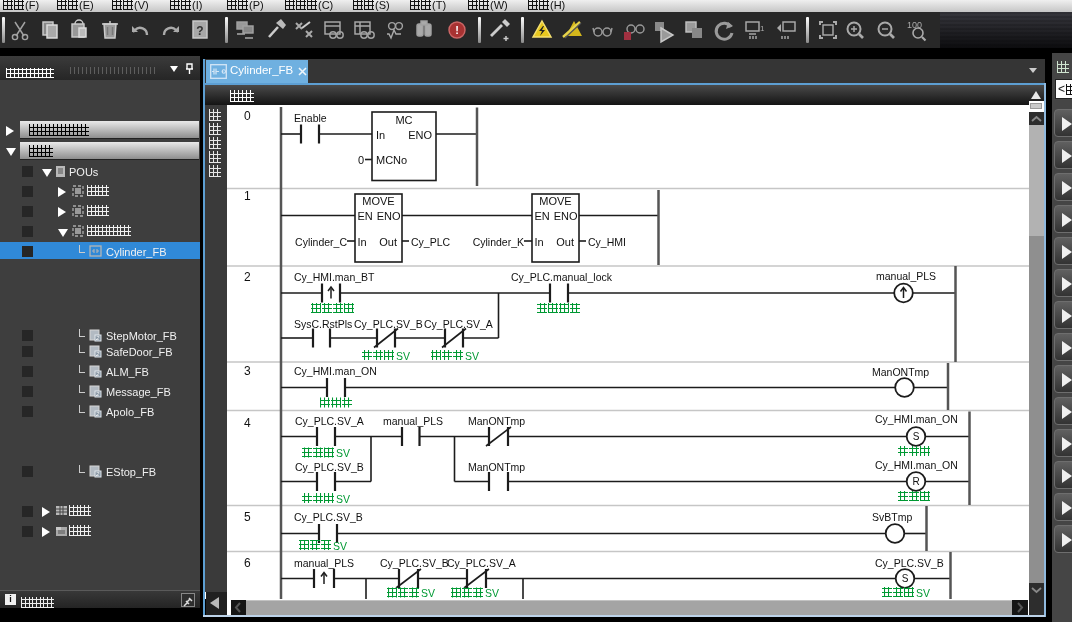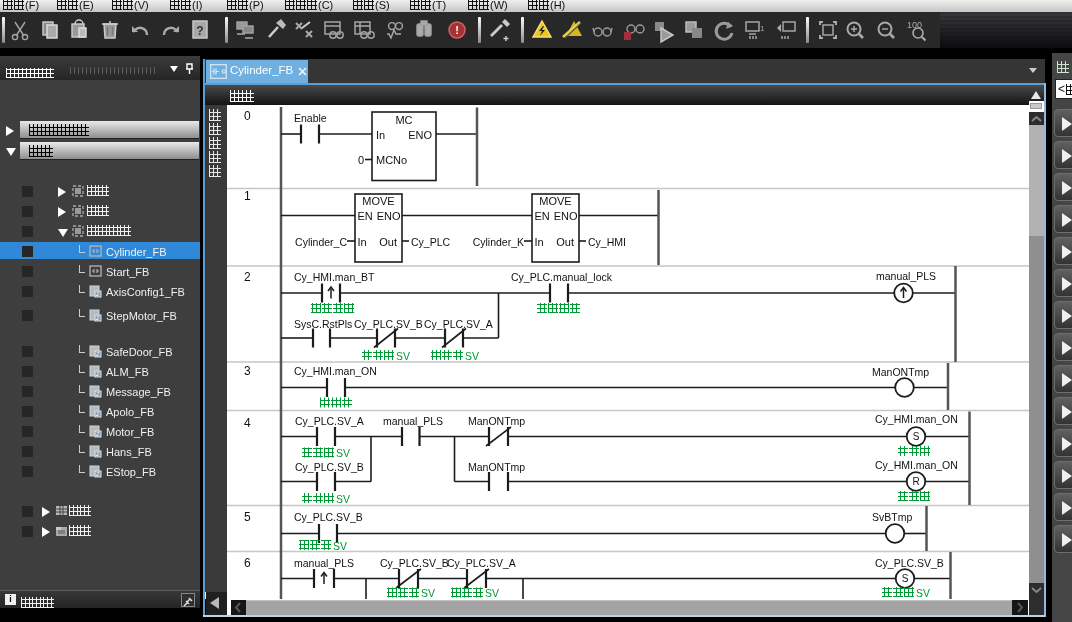--- a/index.html
+++ b/index.html
@@ -206,20 +206,29 @@
   <div class="abs arw ad" style="left:170px;top:10px;border-top-width:6px;border-left-width:4px;border-right-width:4px"></div>
   <svg class="abs" style="left:184px;top:6px" width="12" height="14">
         <path d="M3,2 h5 v5 h-5 z M2,7 h7 M5.5,7 v5" stroke="#fff" stroke-width="1.4" fill="none"></path>
       </svg>
  </div>
  <div class="abs arw ar" style="left:6px;top:70px"></div>
  <div class="hdr" style="top:65px"><span style="margin-left:9px"><b class="cj s13" style="color:#000"></b><b class="cj s13" style="color:#000"></b><b class="cj s13" style="color:#000"></b><b class="cj s13" style="color:#000"></b><b class="cj s13" style="color:#000"></b></span></div>
  <div class="abs arw ad" style="left:6px;top:92px"></div>
  <div class="hdr" style="top:86px"><span style="margin-left:9px"><b class="cj s13" style="color:#000"></b><b class="cj s13" style="color:#000"></b></span></div>
  <div class="abs" style="left:0px;top:186px;width:200px;height:17px;background:#3089d8"></div>
+<div class="tr" style="left:0;top:108px;width:200px">
+<i class="sq" style="top:2px"></i>
+<i class="abs arw" style="left:42px;top:5px;border-top:8px solid #fff;border-left:5px solid transparent;border-right:5px solid transparent"></i>
+<i class="abs" style="left:55px;top:1px"><svg width="12" height="13">
+          <rect x="1" y="1" width="9" height="11" fill="#b9b9b9"></rect>
+          <path d="M3,4 h5 M3,6 h5 M3,8 h5" stroke="#555" stroke-width="1"></path>
+        </svg></i>
+<span class="abs" style="left:69px;top:1px">POUs</span>
+    </div>
 <div class="tr" style="left:0;top:128px;width:200px">
 <i class="sq" style="top:2px"></i>
 <i class="abs arw" style="left:58px;top:3px;border-left:8px solid #fff;border-top:5px solid transparent;border-bottom:5px solid transparent"></i>
 <i class="abs" style="left:72px;top:1px"><svg width="12" height="13">
           <rect x="1" y="1" width="10" height="10" fill="none" stroke="#aaa" stroke-width="1.3" stroke-dasharray="3 2"></rect>
           <rect x="3" y="3" width="6" height="6" fill="#999"></rect>
         </svg></i>
 <span class="abs" style="left:87px;top:1px"><b class="cj s12"></b><b class="cj s12"></b></span>
     </div>
 <div class="tr" style="left:0;top:148px;width:200px">
@@ -242,108 +251,69 @@
     </div>
 <div class="tr" style="left:0;top:188px;width:200px">
 <i class="sq" style="top:2px"></i>
 <i class="abs" style="left:79px;top:1px;width:6px;height:8px;border-left:1px solid #ccc;border-bottom:1px solid #ccc"></i>
 <i class="abs" style="left:89px;top:1px"><svg width="13" height="13">
           <rect x="1" y="1" width="11" height="10" fill="none" stroke="#b5b5b5" stroke-width="1.3"></rect>
           <path d="M3,6 h2 m3,0 h2 M5,4 v4 M8,4 v4" stroke="#b5b5b5" stroke-width="1.1"></path>
         </svg></i>
 <span class="abs" style="left:106px;top:1px">Cylinder_FB</span>
     </div>
-<div class="tr" style="left:0;top:208px;width:200px">
-<i class="sq" style="top:2px"></i>
-<i class="abs" style="left:79px;top:1px;width:6px;height:8px;border-left:1px solid #ccc;border-bottom:1px solid #ccc"></i>
-<i class="abs" style="left:89px;top:1px"><svg width="13" height="13">
-          <rect x="1" y="1" width="11" height="10" fill="none" stroke="#b5b5b5" stroke-width="1.3"></rect>
-          <path d="M3,6 h2 m3,0 h2 M5,4 v4 M8,4 v4" stroke="#b5b5b5" stroke-width="1.1"></path>
-        </svg></i>
-<span class="abs" style="left:106px;top:1px">Start_FB</span>
-    </div>
-<div class="tr" style="left:0;top:228px;width:200px">
+<div class="tr" style="left:0;top:272px;width:208px">
 <i class="sq" style="top:2px"></i>
 <i class="abs" style="left:79px;top:1px;width:6px;height:8px;border-left:1px solid #ccc;border-bottom:1px solid #ccc"></i>
 <i class="abs" style="left:89px;top:1px"><svg width="13" height="13">
           <rect x="1" y="1" width="9" height="10" fill="#b2bac2" stroke="#d5d5d5" stroke-width="1"></rect>
           <rect x="6" y="6" width="6" height="6" fill="#8a98a5" stroke="#dfe6ec" stroke-width="1"></rect>
           <text x="7" y="11" font-size="6" fill="#fff">2</text>
         </svg></i>
-<span class="abs" style="left:106px;top:1px">AxisConfig1_FB</span>
-    </div>
-<div class="tr" style="left:0;top:252px;width:208px">
+<span class="abs" style="left:106px;top:1px">StepMotor_FB</span>
+    </div>
+<div class="tr" style="left:0;top:308px;width:200px">
 <i class="sq" style="top:2px"></i>
 <i class="abs" style="left:79px;top:1px;width:6px;height:8px;border-left:1px solid #ccc;border-bottom:1px solid #ccc"></i>
 <i class="abs" style="left:89px;top:1px"><svg width="13" height="13">
           <rect x="1" y="1" width="9" height="10" fill="#b2bac2" stroke="#d5d5d5" stroke-width="1"></rect>
           <rect x="6" y="6" width="6" height="6" fill="#8a98a5" stroke="#dfe6ec" stroke-width="1"></rect>
           <text x="7" y="11" font-size="6" fill="#fff">2</text>
         </svg></i>
-<span class="abs" style="left:106px;top:1px">StepMotor_FB</span>
-    </div>
-<div class="tr" style="left:0;top:308px;width:200px">
+<span class="abs" style="left:106px;top:1px">ALM_FB</span>
+    </div>
+<div class="tr" style="left:0;top:288px;width:200px">
 <i class="sq" style="top:2px"></i>
 <i class="abs" style="left:79px;top:1px;width:6px;height:8px;border-left:1px solid #ccc;border-bottom:1px solid #ccc"></i>
 <i class="abs" style="left:89px;top:1px"><svg width="13" height="13">
           <rect x="1" y="1" width="9" height="10" fill="#b2bac2" stroke="#d5d5d5" stroke-width="1"></rect>
           <rect x="6" y="6" width="6" height="6" fill="#8a98a5" stroke="#dfe6ec" stroke-width="1"></rect>
           <text x="7" y="11" font-size="6" fill="#fff">2</text>
         </svg></i>
-<span class="abs" style="left:106px;top:1px">ALM_FB</span>
-    </div>
-<div class="tr" style="left:0;top:288px;width:200px">
+<span class="abs" style="left:106px;top:1px">SafeDoor_FB</span>
+    </div>
+<div class="tr" style="left:0;top:328px;width:200px">
 <i class="sq" style="top:2px"></i>
 <i class="abs" style="left:79px;top:1px;width:6px;height:8px;border-left:1px solid #ccc;border-bottom:1px solid #ccc"></i>
 <i class="abs" style="left:89px;top:1px"><svg width="13" height="13">
           <rect x="1" y="1" width="9" height="10" fill="#b2bac2" stroke="#d5d5d5" stroke-width="1"></rect>
           <rect x="6" y="6" width="6" height="6" fill="#8a98a5" stroke="#dfe6ec" stroke-width="1"></rect>
           <text x="7" y="11" font-size="6" fill="#fff">2</text>
         </svg></i>
-<span class="abs" style="left:106px;top:1px">SafeDoor_FB</span>
-    </div>
-<div class="tr" style="left:0;top:328px;width:200px">
+<span class="abs" style="left:106px;top:1px">Message_FB</span>
+    </div>
+<div class="tr" style="left:0;top:348px;width:200px">
 <i class="sq" style="top:2px"></i>
 <i class="abs" style="left:79px;top:1px;width:6px;height:8px;border-left:1px solid #ccc;border-bottom:1px solid #ccc"></i>
 <i class="abs" style="left:89px;top:1px"><svg width="13" height="13">
           <rect x="1" y="1" width="9" height="10" fill="#b2bac2" stroke="#d5d5d5" stroke-width="1"></rect>
           <rect x="6" y="6" width="6" height="6" fill="#8a98a5" stroke="#dfe6ec" stroke-width="1"></rect>
           <text x="7" y="11" font-size="6" fill="#fff">2</text>
         </svg></i>
-<span class="abs" style="left:106px;top:1px">Message_FB</span>
-    </div>
-<div class="tr" style="left:0;top:348px;width:200px">
-<i class="sq" style="top:2px"></i>
-<i class="abs" style="left:79px;top:1px;width:6px;height:8px;border-left:1px solid #ccc;border-bottom:1px solid #ccc"></i>
-<i class="abs" style="left:89px;top:1px"><svg width="13" height="13">
-          <rect x="1" y="1" width="9" height="10" fill="#b2bac2" stroke="#d5d5d5" stroke-width="1"></rect>
-          <rect x="6" y="6" width="6" height="6" fill="#8a98a5" stroke="#dfe6ec" stroke-width="1"></rect>
-          <text x="7" y="11" font-size="6" fill="#fff">2</text>
-        </svg></i>
 <span class="abs" style="left:106px;top:1px">Apolo_FB</span>
-    </div>
-<div class="tr" style="left:0;top:368px;width:200px">
-<i class="sq" style="top:2px"></i>
-<i class="abs" style="left:79px;top:1px;width:6px;height:8px;border-left:1px solid #ccc;border-bottom:1px solid #ccc"></i>
-<i class="abs" style="left:89px;top:1px"><svg width="13" height="13">
-          <rect x="1" y="1" width="9" height="10" fill="#b2bac2" stroke="#d5d5d5" stroke-width="1"></rect>
-          <rect x="6" y="6" width="6" height="6" fill="#8a98a5" stroke="#dfe6ec" stroke-width="1"></rect>
-          <text x="7" y="11" font-size="6" fill="#fff">2</text>
-        </svg></i>
-<span class="abs" style="left:106px;top:1px">Motor_FB</span>
-    </div>
-<div class="tr" style="left:0;top:388px;width:200px">
-<i class="sq" style="top:2px"></i>
-<i class="abs" style="left:79px;top:1px;width:6px;height:8px;border-left:1px solid #ccc;border-bottom:1px solid #ccc"></i>
-<i class="abs" style="left:89px;top:1px"><svg width="13" height="13">
-          <rect x="1" y="1" width="9" height="10" fill="#b2bac2" stroke="#d5d5d5" stroke-width="1"></rect>
-          <rect x="6" y="6" width="6" height="6" fill="#8a98a5" stroke="#dfe6ec" stroke-width="1"></rect>
-          <text x="7" y="11" font-size="6" fill="#fff">2</text>
-        </svg></i>
-<span class="abs" style="left:106px;top:1px">Hans_FB</span>
     </div>
 <div class="tr" style="left:0;top:408px;width:219px">
 <i class="sq" style="top:2px"></i>
 <i class="abs" style="left:79px;top:1px;width:6px;height:8px;border-left:1px solid #ccc;border-bottom:1px solid #ccc"></i>
 <i class="abs" style="left:89px;top:1px"><svg width="13" height="13">
           <rect x="1" y="1" width="9" height="10" fill="#b2bac2" stroke="#d5d5d5" stroke-width="1"></rect>
           <rect x="6" y="6" width="6" height="6" fill="#8a98a5" stroke="#dfe6ec" stroke-width="1"></rect>
           <text x="7" y="11" font-size="6" fill="#fff">2</text>
         </svg></i>
 <span class="abs" style="left:106px;top:1px">EStop_FB</span>

